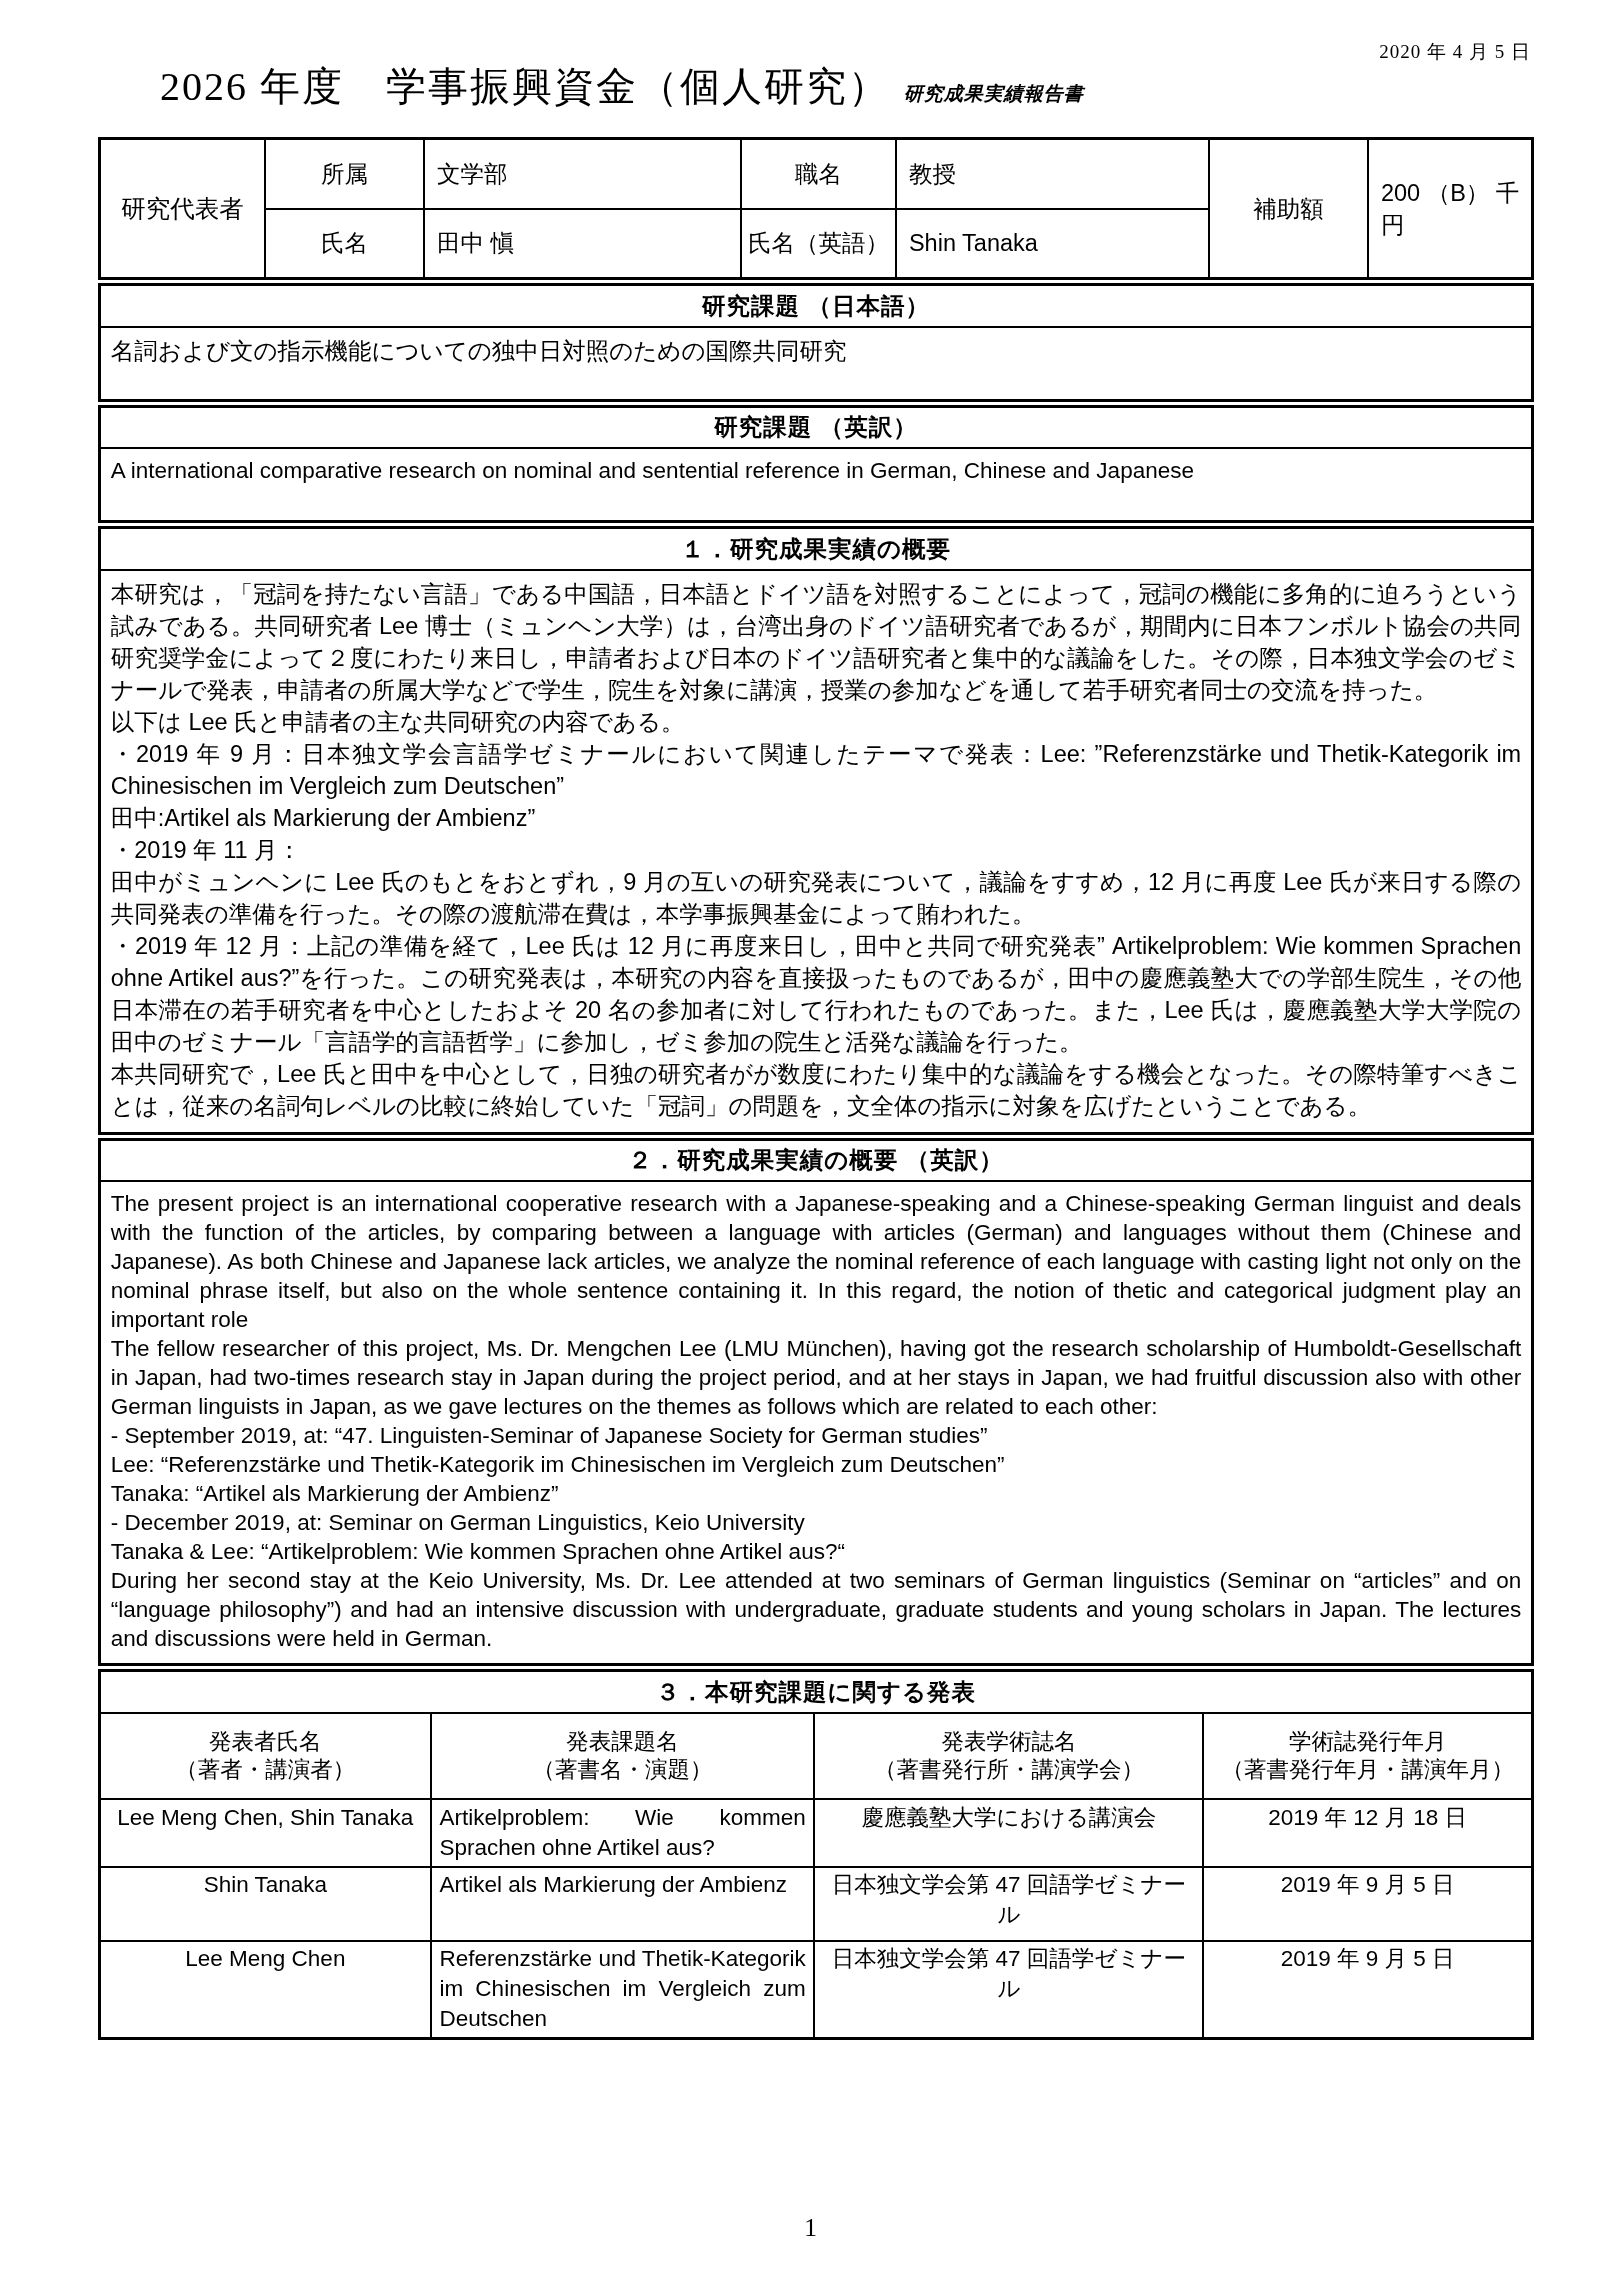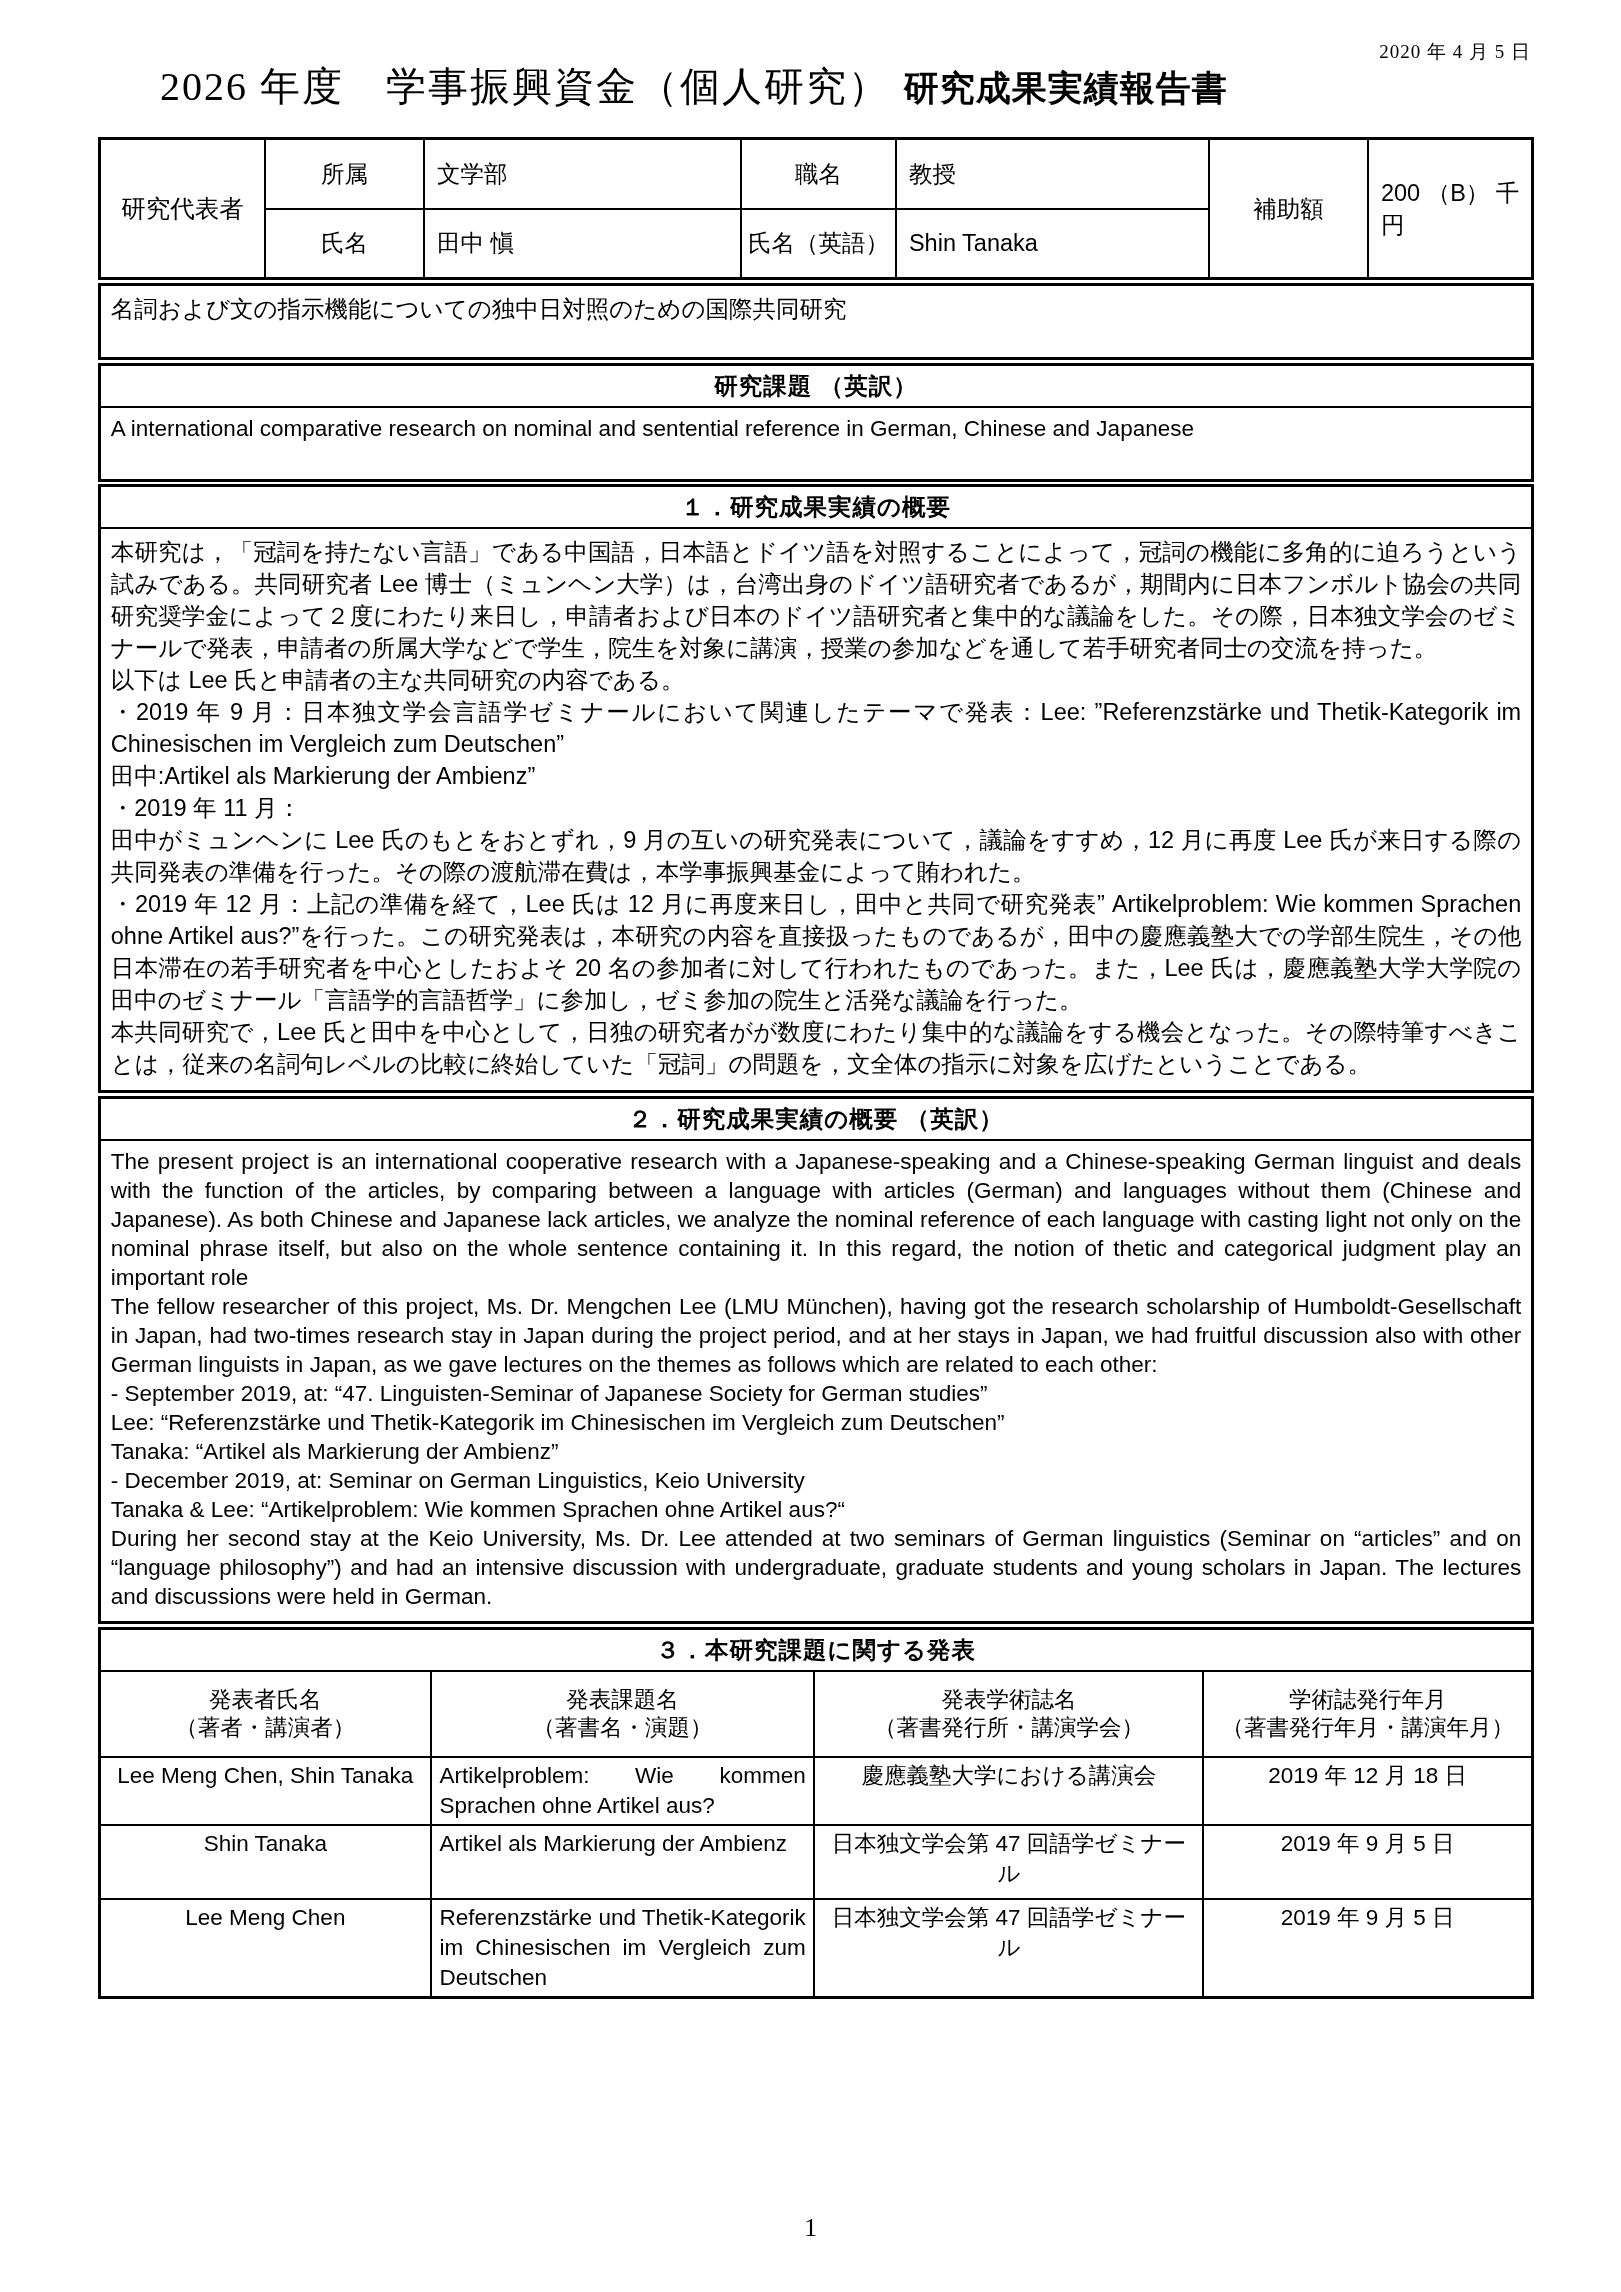--- a/index.html
+++ b/index.html
@@ -18,21 +18,21 @@
   .doc-title{
     position:absolute;top:59px;left:160px;margin:0;
     font-weight:normal;white-space:nowrap;
   }
   .t-main{
     font-family:"Liberation Serif","DejaVu Serif",serif;
     font-size:40px;letter-spacing:2px;font-weight:normal;
   }
   .t-suffix{
     font-family:"Liberation Sans","DejaVu Sans",sans-serif;
-    font-size:35px;font-weight:bold;margin-left:13.7px;letter-spacing:1px;
+    font-size:19px;font-weight:bold;margin-left:13.7px;letter-spacing:1px;font-style:italic;
   }
   .sheet{position:absolute;top:137px;left:98px;width:1436px;}
 
   
   table.head{
     width:100%;border-collapse:collapse;table-layout:fixed;
     border:3.9px solid #000;
   }
   table.head td{
     border:2px solid #000;font-size:23.5px;padding:2px 3.9px;
@@ -116,20 +116,21 @@
         <tr>
           <td class="c-lab">氏名</td>
           <td class="c-val">田中 愼</td>
           <td class="c-lab">氏名（英語）</td>
           <td class="c-val">Shin Tanaka</td>
         </tr>
       </tbody>
     </table>
 
     <section class="block">
+      <div class="block-heading">研究課題 （日本語）</div>
       <div class="block-content sm">名詞および文の指示機能についての独中日対照のための国際共同研究</div>
     </section>
 
     <section class="block">
       <div class="block-heading">研究課題 （英訳）</div>
       <div class="block-content sm en">A international comparative research on nominal and sentential reference in German, Chinese and Japanese</div>
     </section>
 
     <section class="block">
       <div class="block-heading">１．研究成果実績の概要</div>

